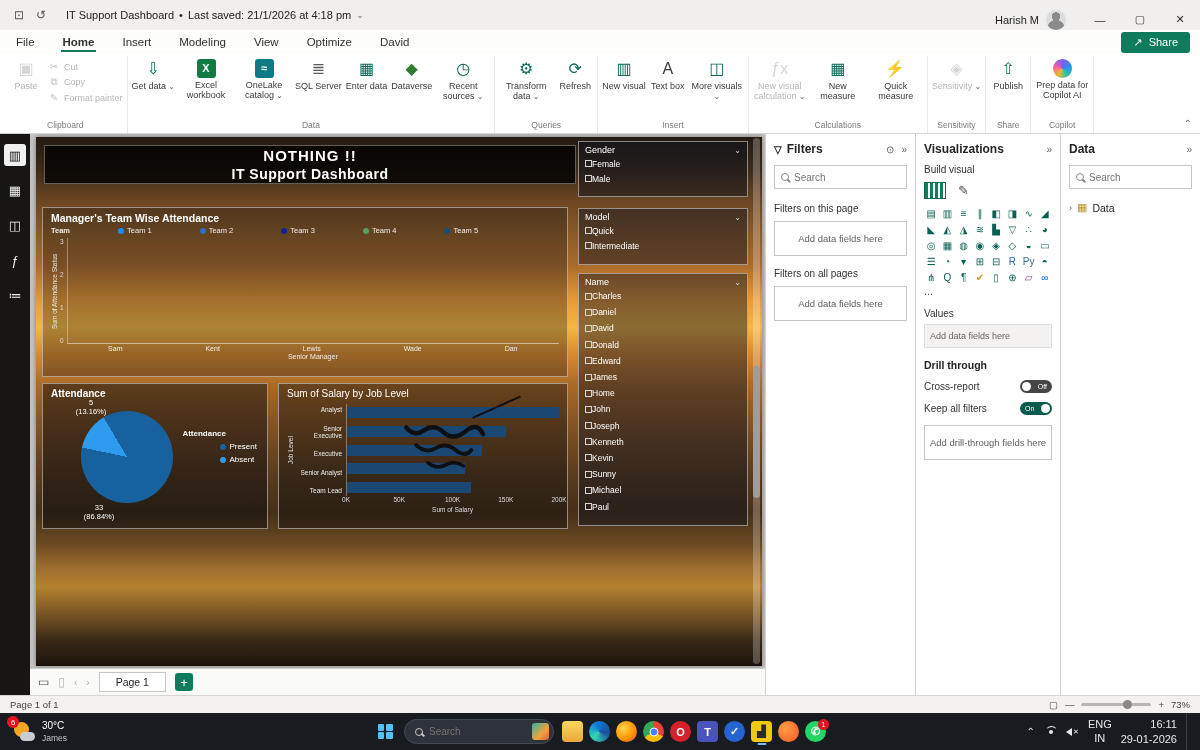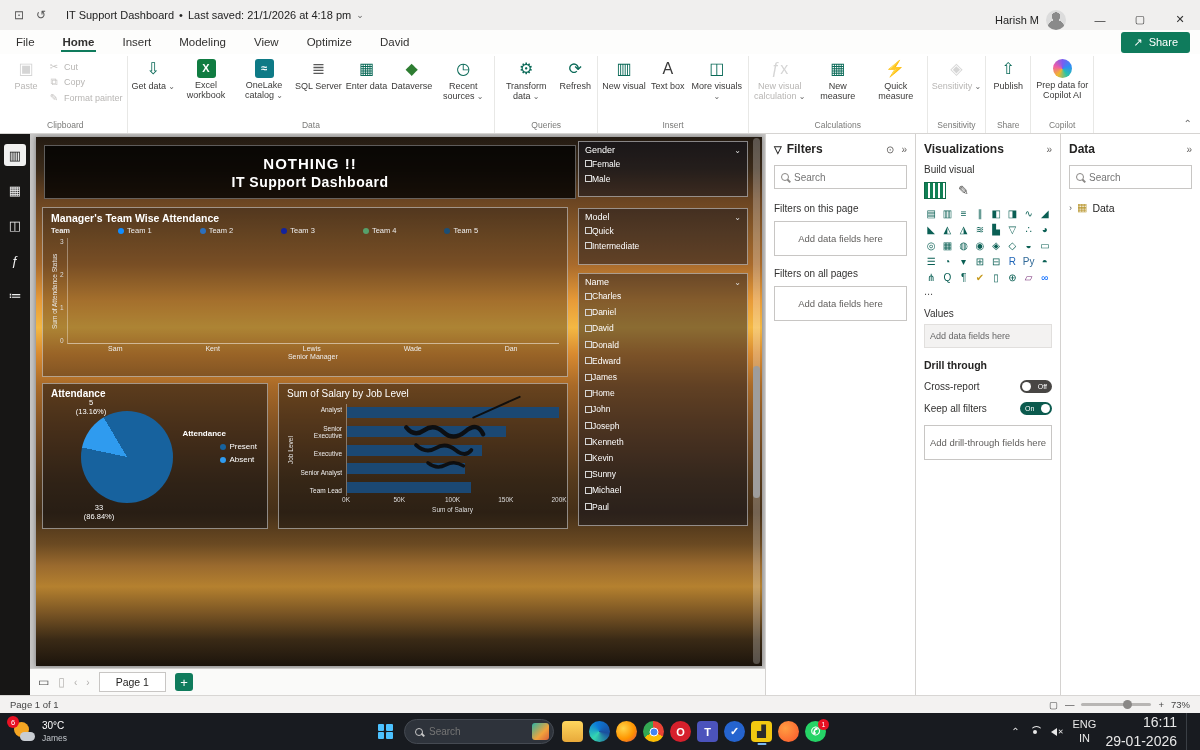--- a/index.html
+++ b/index.html
@@ -49,21 +49,21 @@
 .lnav-item.active{background:#f0f0f0;color:#161616;}
 
 .canvas-wrap{width:735px;display:flex;flex-direction:column;background:#c6c5c4;flex:0 0 auto;}
 .canvas{position:relative;flex:1;overflow:hidden;}
 .report-page{position:absolute;left:6px;top:3px;width:726px;height:529px;box-shadow:0 0 5px rgba(0,0,0,.4);
 background:linear-gradient(180deg,#241b12 0%,#3a2a19 6%,#6b4522 12%,#8a5a28 18%,#a86a2c 24%,#e89b38 31%,#f4b843 36%,#d88a30 41%,#a96a28 47%,#8a5724 53%,#6f4720 59%,#553a1c 65%,#463018 71%,#6b4a22 77%,#9a6a2e 81%,#b5812f 85%,#7a5524 90%,#3a2a16 95%,#1c140c 100%);}
 .canvas-thumb{position:absolute;right:5px;top:232px;width:7px;height:132px;background:#9e9d9c;border-radius:4px;}
 .canvas-track{position:absolute;right:5px;top:4px;bottom:4px;width:7px;background:rgba(255,255,255,.25);border-radius:4px;}
 
 
-.rp-header{position:absolute;left:8px;top:8px;width:532px;height:54px;background:rgba(0,0,0,.78);border:1px solid rgba(255,255,255,.35);color:#fff;display:flex;flex-direction:column;align-items:center;justify-content:center;gap:2px;}
+.rp-header{position:absolute;left:8px;top:8px;width:532px;height:39px;background:rgba(0,0,0,.78);border:1px solid rgba(255,255,255,.35);color:#fff;display:flex;flex-direction:column;align-items:center;justify-content:center;gap:2px;}
 .rp-h1{font-size:15px;font-weight:bold;letter-spacing:1px;}
 .rp-h2{font-size:14px;font-weight:bold;letter-spacing:.5px;}
 
 .sl{position:absolute;background:rgba(12,16,30,.45);border:1px solid rgba(225,225,225,.55);color:#fff;}
 .sl-title{display:flex;justify-content:space-between;align-items:center;font-size:9px;padding:3px 6px 1px;}
 .sl-chev{font-size:8px;color:#ddd;}
 .sl-item{display:flex;align-items:center;font-size:8.5px;padding:2.6px 6px;}
 .slicer-name .sl-item{padding:3.1px 6px;}
 .cb{width:7px;height:7px;border:1px solid #d5d5d5;flex:0 0 auto;background:transparent;}
 .slicer-gender{left:542px;top:4px;width:170px;height:56px;}
@@ -183,21 +183,21 @@
 .tbline{position:absolute;bottom:0;left:50%;transform:translateX(-50%);width:9px;height:2.5px;background:#7ab8f0;border-radius:2px;}
 .tb-tray{margin-left:auto;display:flex;align-items:center;gap:9px;padding-right:6px;}
 .tray-chevron{font-size:10px;color:#e8e8e8;}
 .wifi{width:13px;height:11px;position:relative;}
 .wifi::before{content:"";position:absolute;left:1px;top:0;width:11px;height:11px;border:1.5px solid #e8e8e8;border-color:#e8e8e8 transparent transparent transparent;border-radius:50%;}
 .wifi::after{content:"";position:absolute;left:4.5px;top:4px;width:4px;height:4px;border-radius:50%;background:#e8e8e8;}
 .vol{display:flex;align-items:center;gap:1px;}
 .vol-tri{width:0;height:0;border:4.5px solid transparent;border-right:6px solid #e8e8e8;border-left:none;}
 .vol-x{font-size:7px;color:#e8e8e8;}
 .tray-lang{text-align:center;font-size:11px;line-height:1.25;color:#e8e8e8;}
-.tray-clock{text-align:right;font-size:14px;line-height:1.3;color:#e8e8e8;}
+.tray-clock{text-align:right;font-size:11px;line-height:1.3;color:#e8e8e8;}
 .show-desktop{width:4px;height:37px;border-left:1px solid #3a3f45;}
 </style>
 </head>
 <body>
 
 <div class="app">
 
   <div class="titlebar">
     <span class="tb-icon">⊡</span>
     <span class="tb-icon">↺</span>

